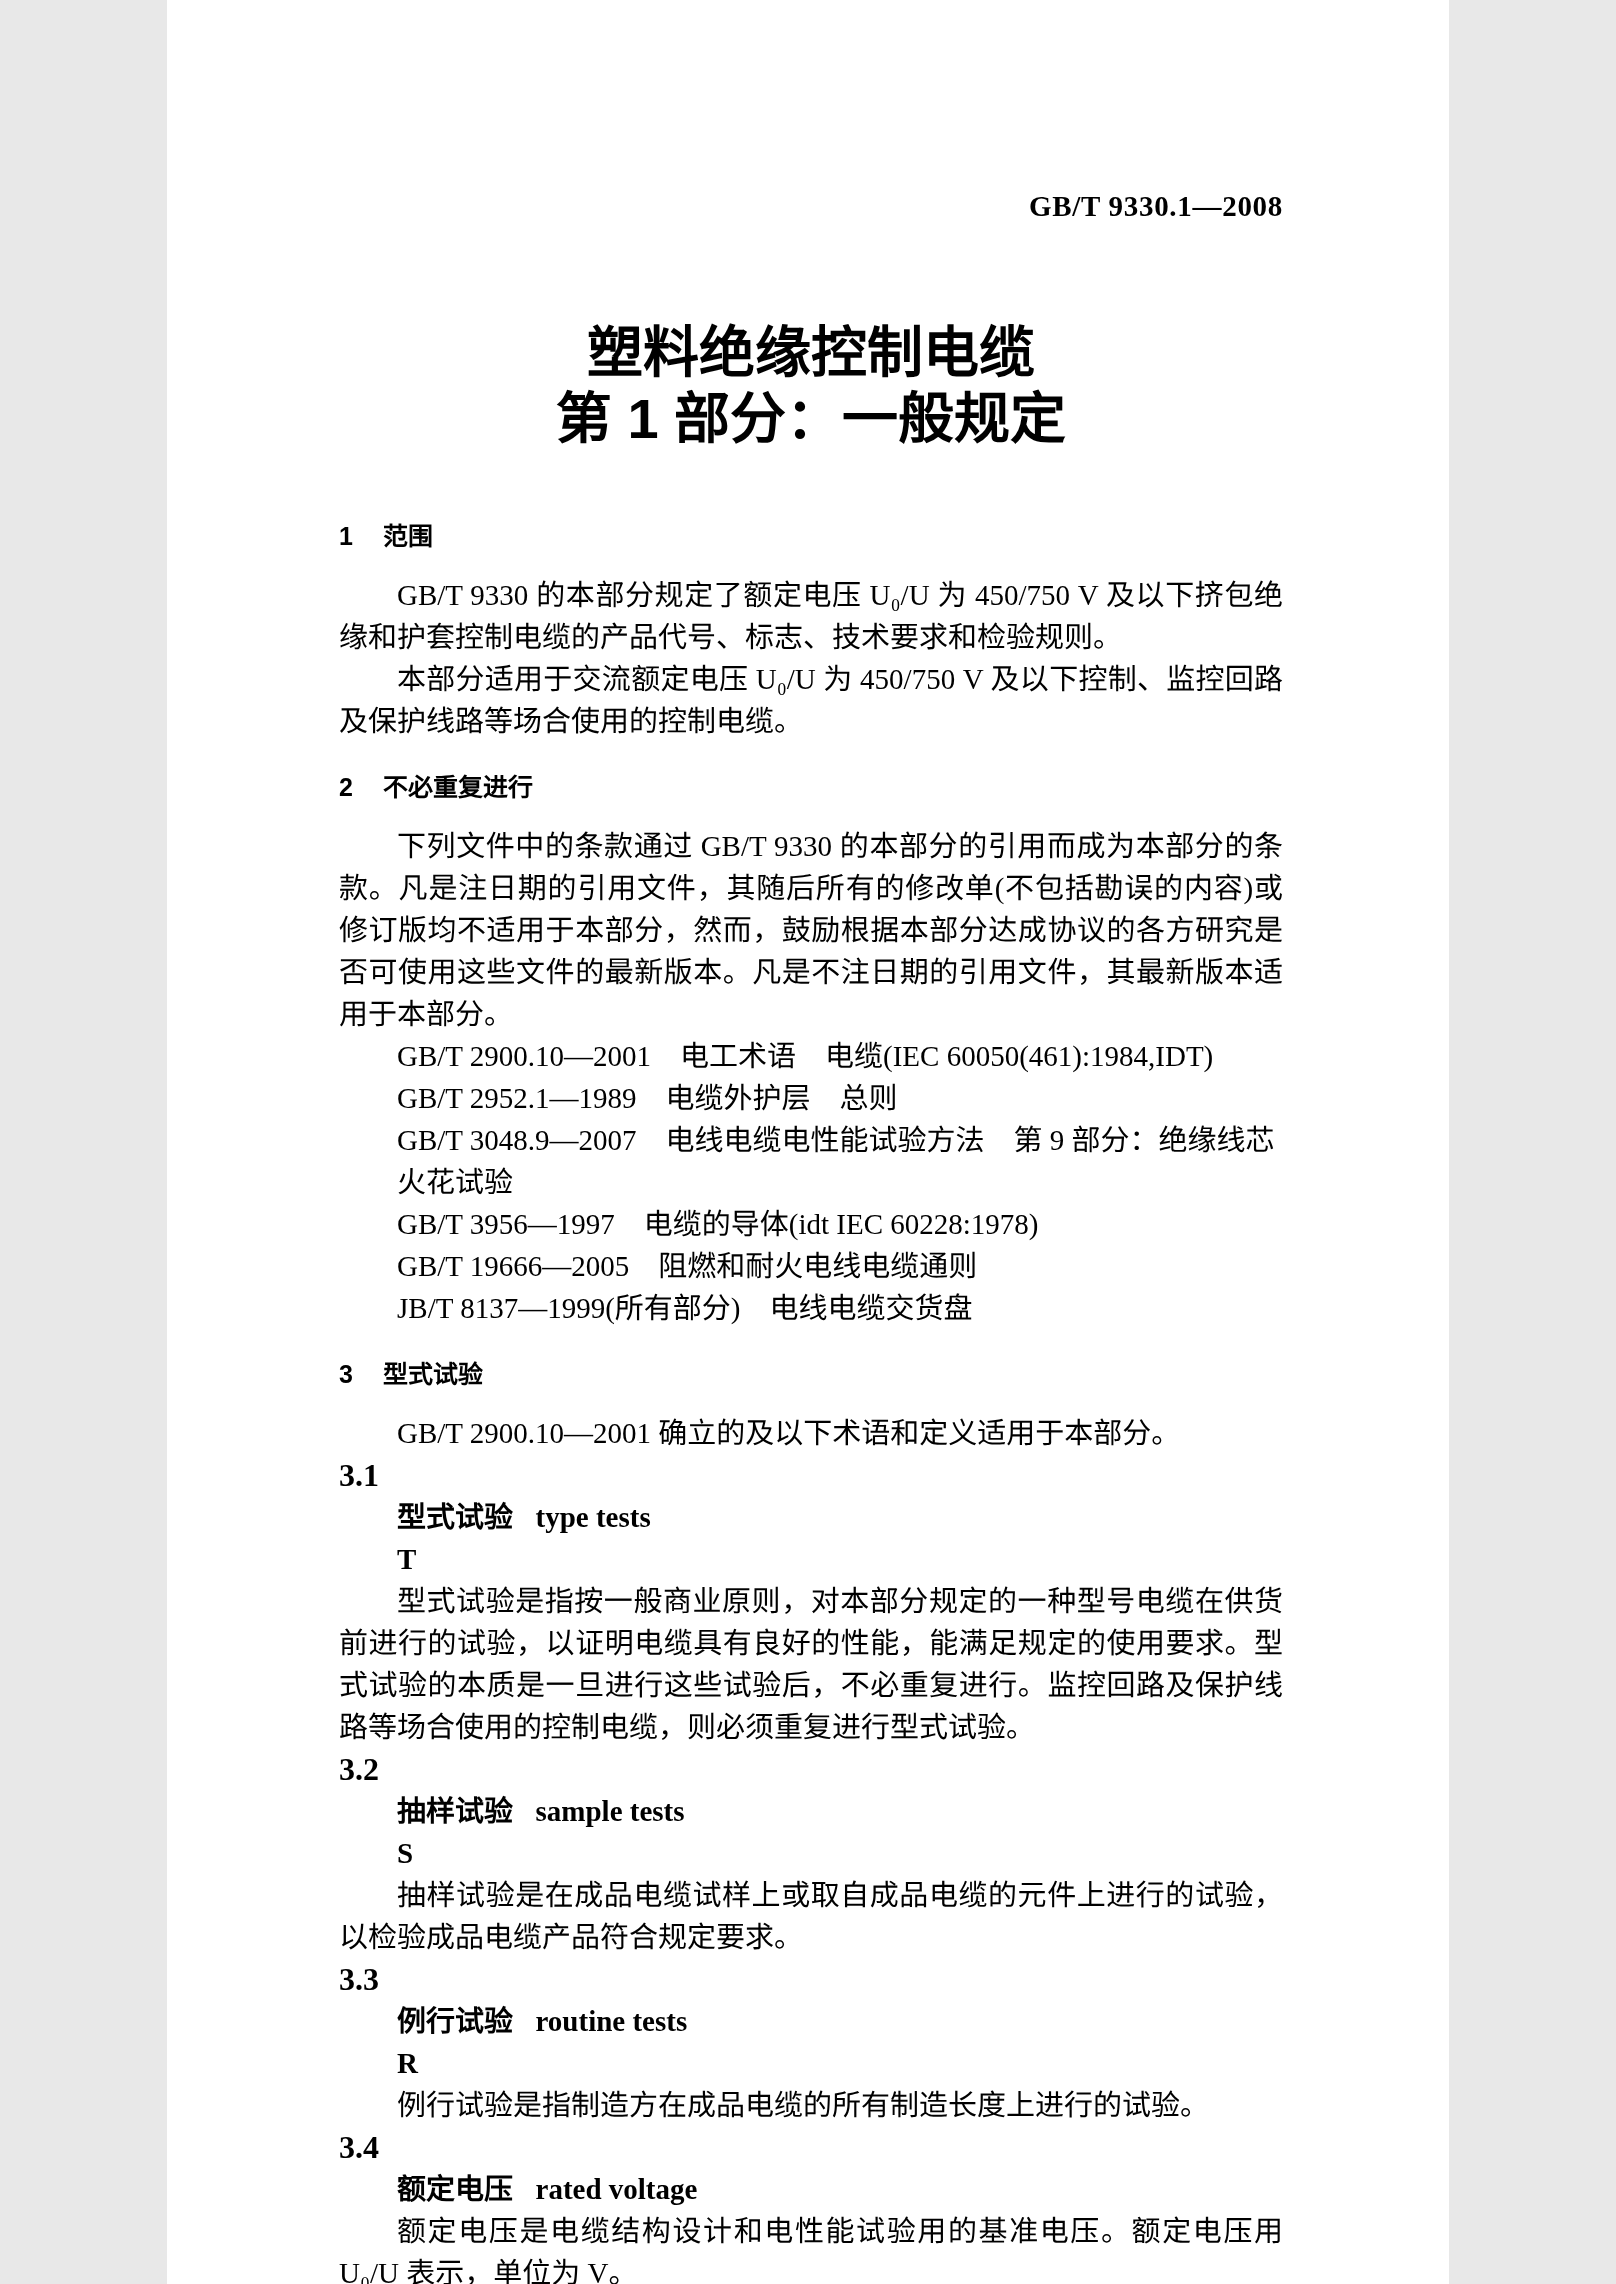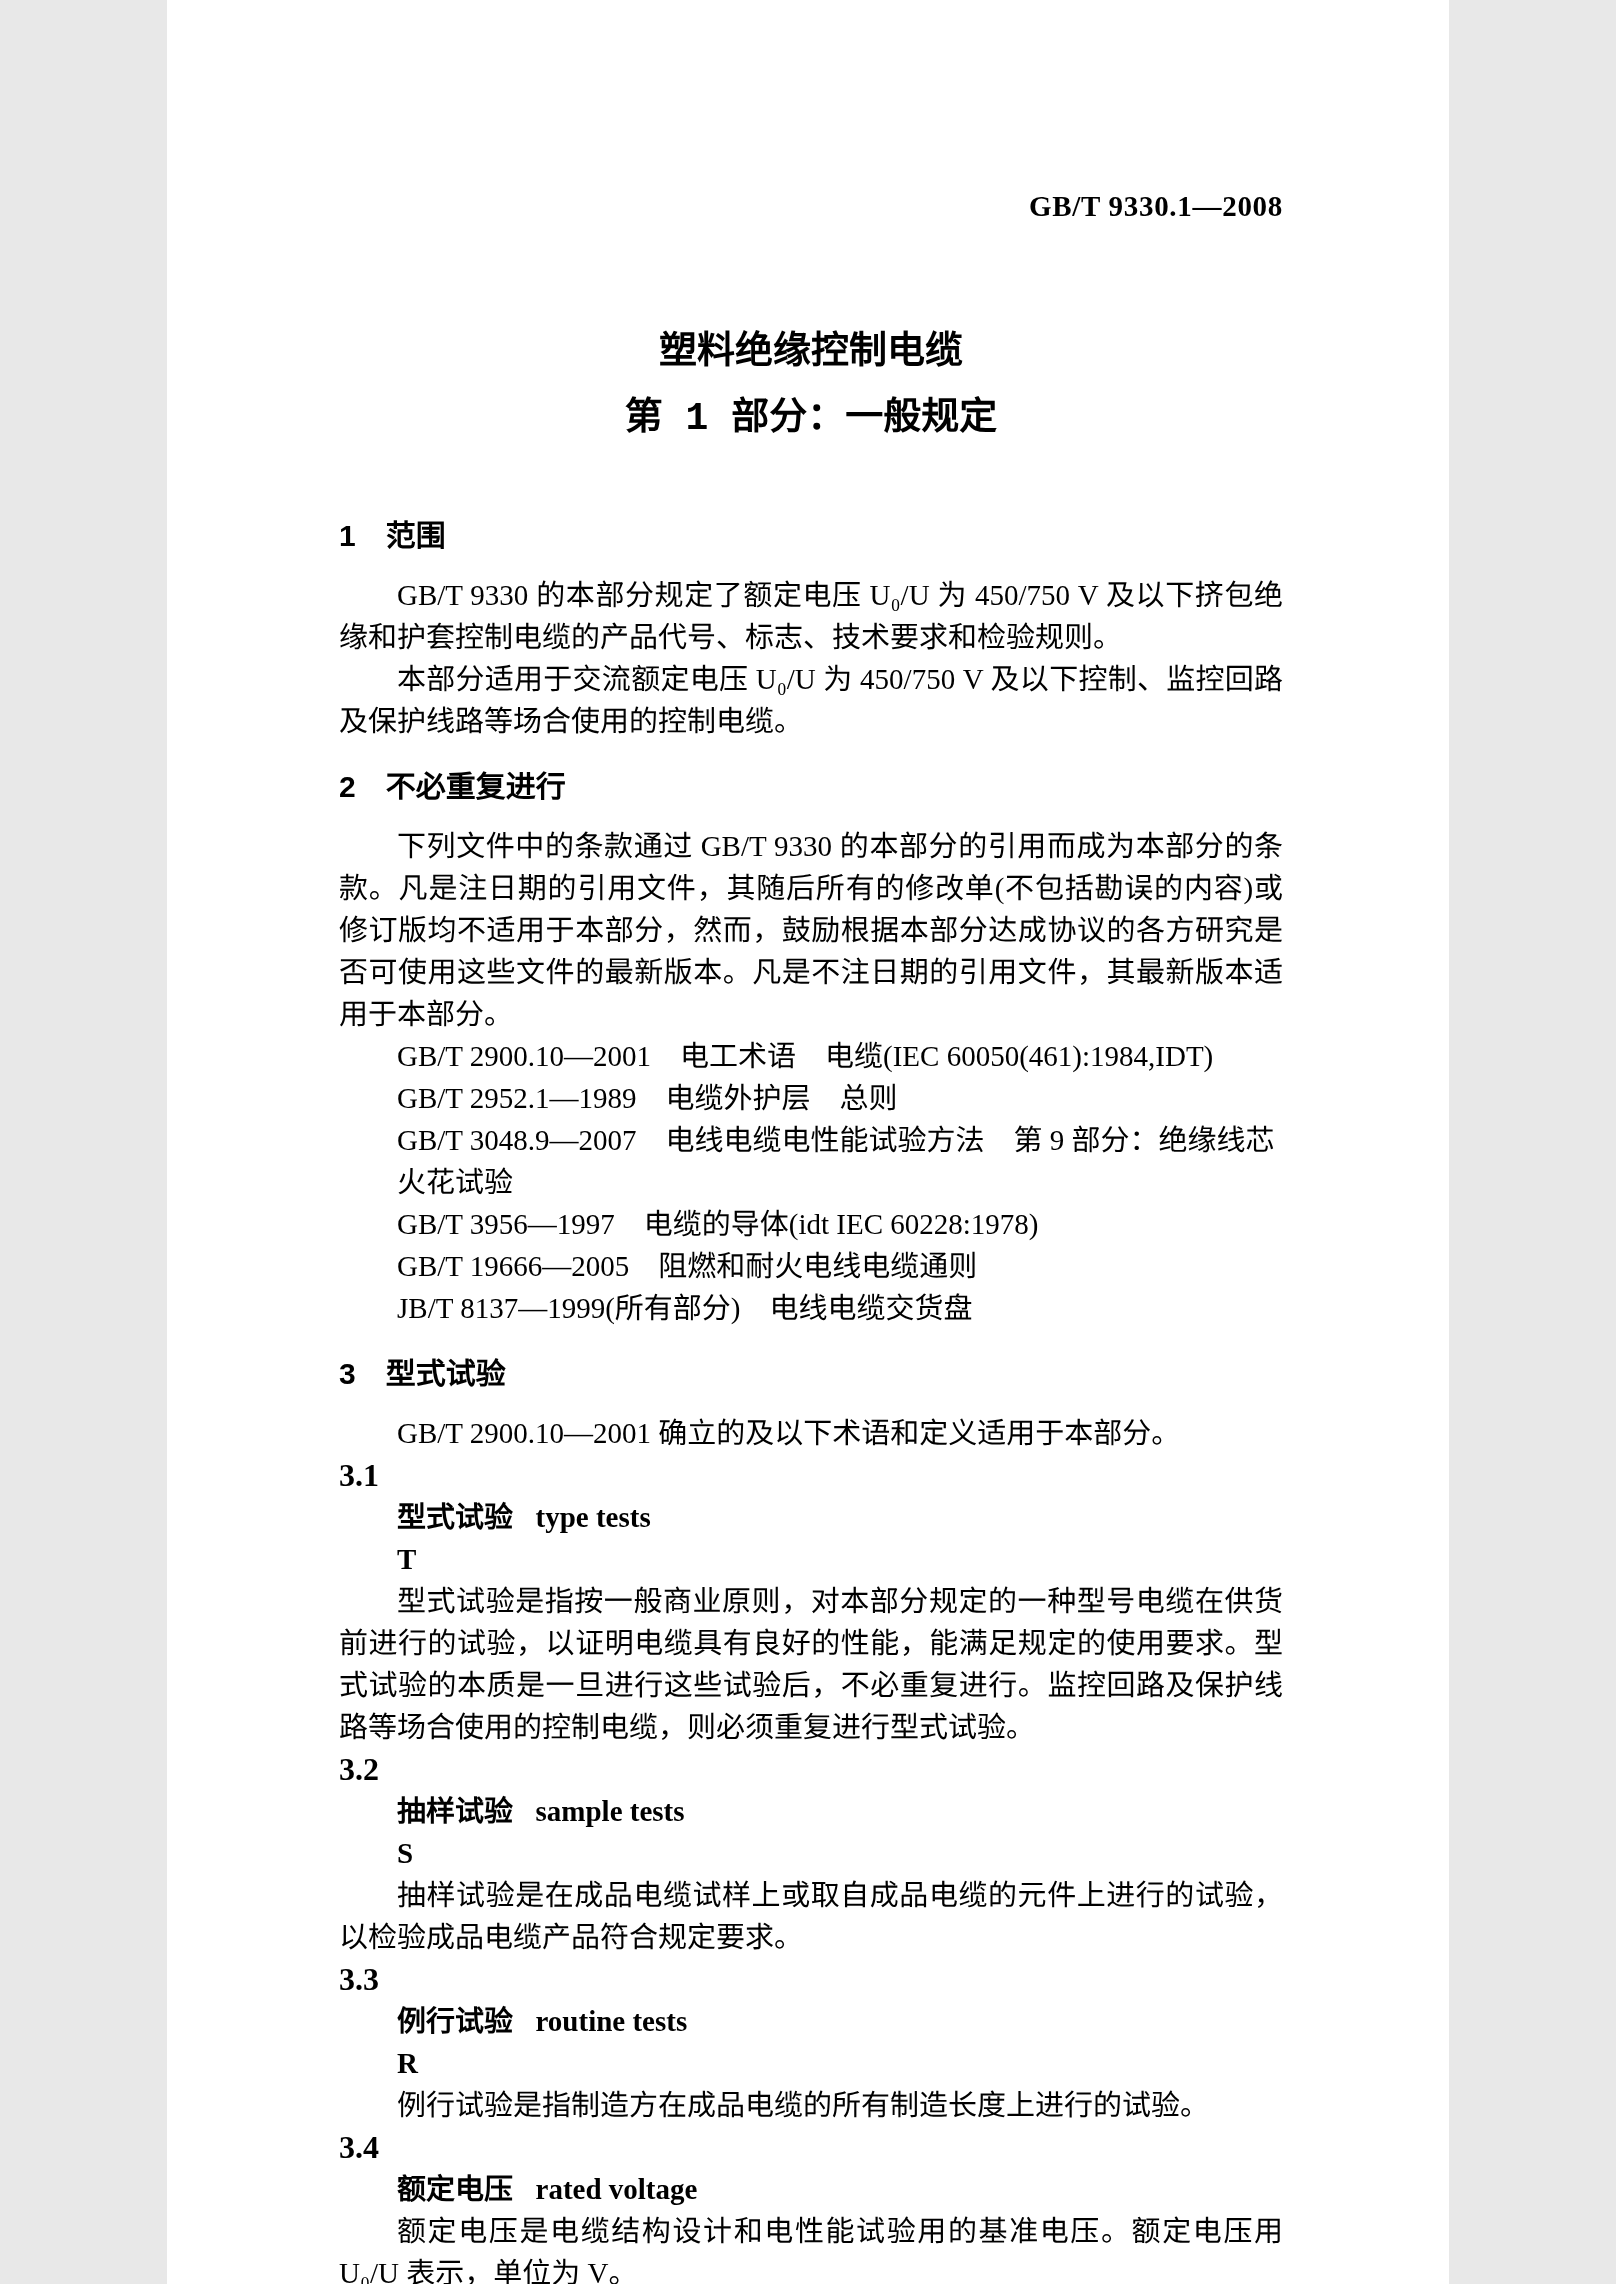--- a/index.html
+++ b/index.html
@@ -20,29 +20,29 @@
   .doc-header {
     text-align: right;
     font-weight: bold;
     font-size: 29px;
     line-height: 29px;
     letter-spacing: 0.7px;
   }
   .doc-title {
     margin-top: 99px;
     text-align: center;
-    font-family: Liberation Mono, monospace;
+    font-family: Liberation Sans, sans-serif;
     font-weight: bold;
-    font-size: 38px;
+    font-size: 56px;
     line-height: 66px;
   }
   h2.sec {
     font-family: "Liberation Sans", "DejaVu Sans", sans-serif;
     font-weight: bold;
-    font-size: 30px;
+    font-size: 25px;
     line-height: 42px;
     margin: 24px 0 17px 0;
   }
   h2.sec1 { margin-top: 63px; }
   .sec-num { margin-right: 30px; }
   .para {
     margin: 0;
     text-indent: 58px;
     text-align: justify;
   }

